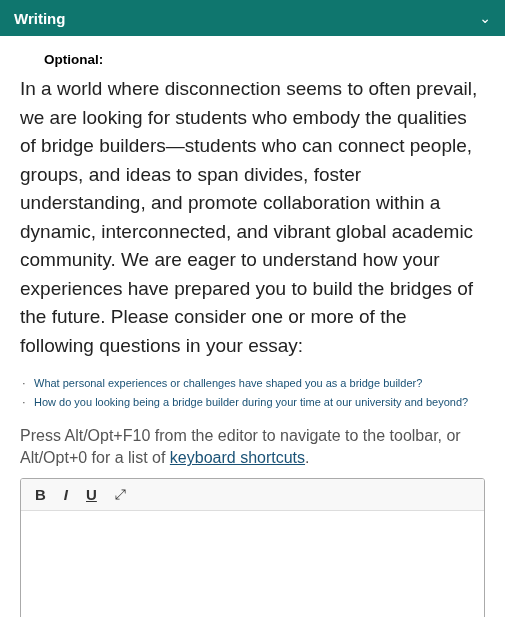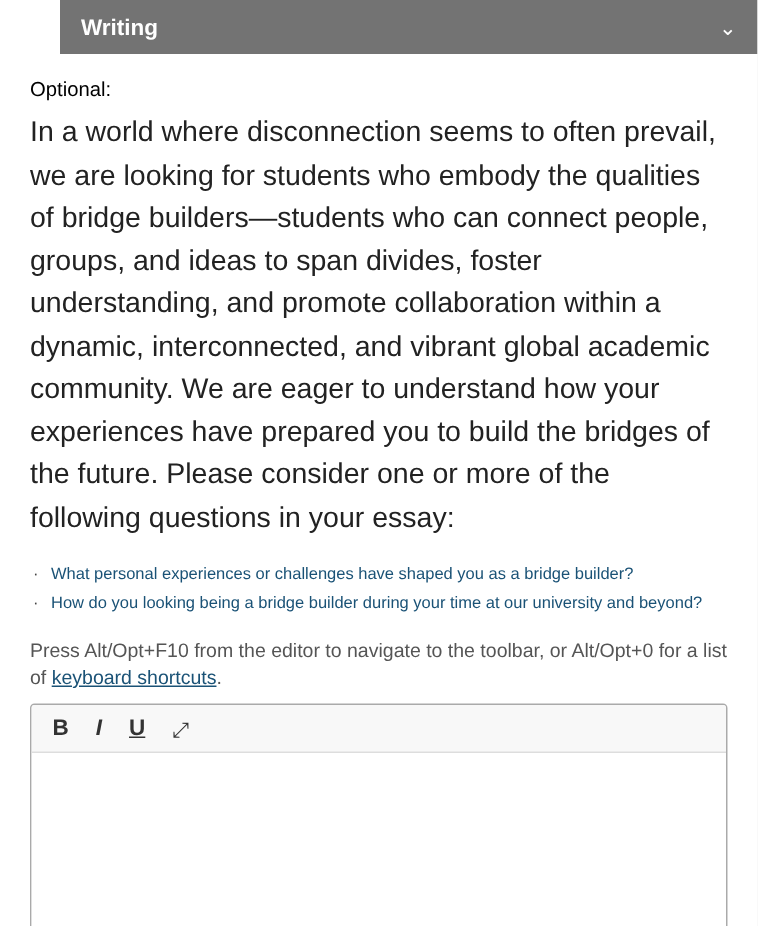--- a/index.html
+++ b/index.html
@@ -19,28 +19,27 @@
 
     .container {
       width: 505px;
       min-height: 617px;
       background: #ffffff;
       display: flex;
       flex-direction: column;
     }
 
     .header {
-      background: #737373;
+      background: #0f766e;
       color: white;
       padding: 4px 14px;
       display: flex;
       align-items: center;
       justify-content: space-between;
       min-height: 36px;
-      margin-left: 40px;
     }
 
     .header-title {
       font-size: 15px;
       font-weight: bold;
       color: white;
     }
 
     .header-chevron {
       color: white;
@@ -48,24 +47,25 @@
     }
 
     .content {
       padding: 16px 20px;
       flex: 1;
       display: flex;
       flex-direction: column;
     }
 
     .optional-label {
-      font-weight: normal;
+      font-weight: bold;
       font-size: 13.5px;
       margin-bottom: 8px;
       color: #000;
+      margin-left: 24px;
     }
 
     .prompt-text {
       font-size: 19px;
       line-height: 1.5;
       color: #222;
       margin-bottom: 10px;
     }
 
     .bullet-list {
@@ -85,21 +85,21 @@
 
     .bullet-list li::before {
       content: '·';
       position: absolute;
       left: 2px;
       color: #444;
       font-style: normal;
     }
 
     .shortcut-text {
-      font-size: 13px;
+      font-size: 16px;
       color: #555;
       margin-bottom: 8px;
       line-height: 1.4;
     }
 
     .shortcut-text a {
       color: #1a5276;
       text-decoration: underline;
     }
 

